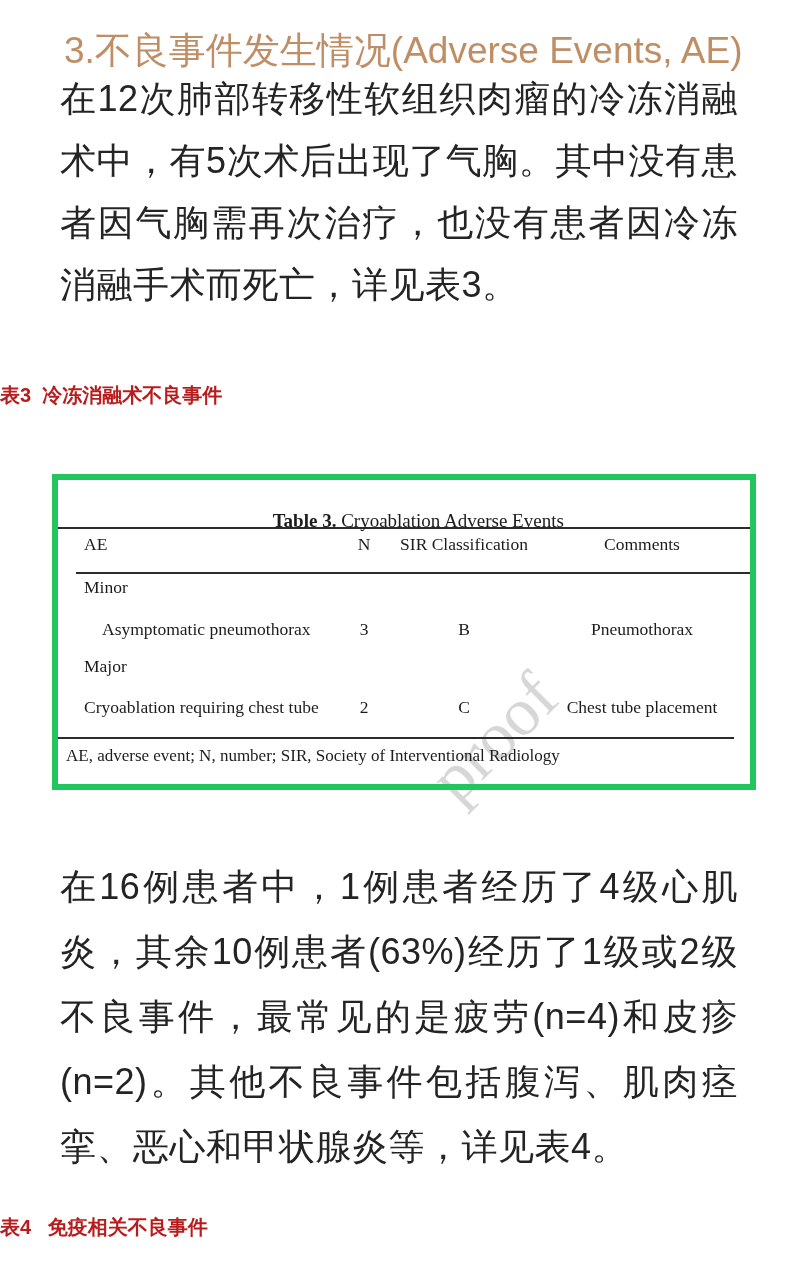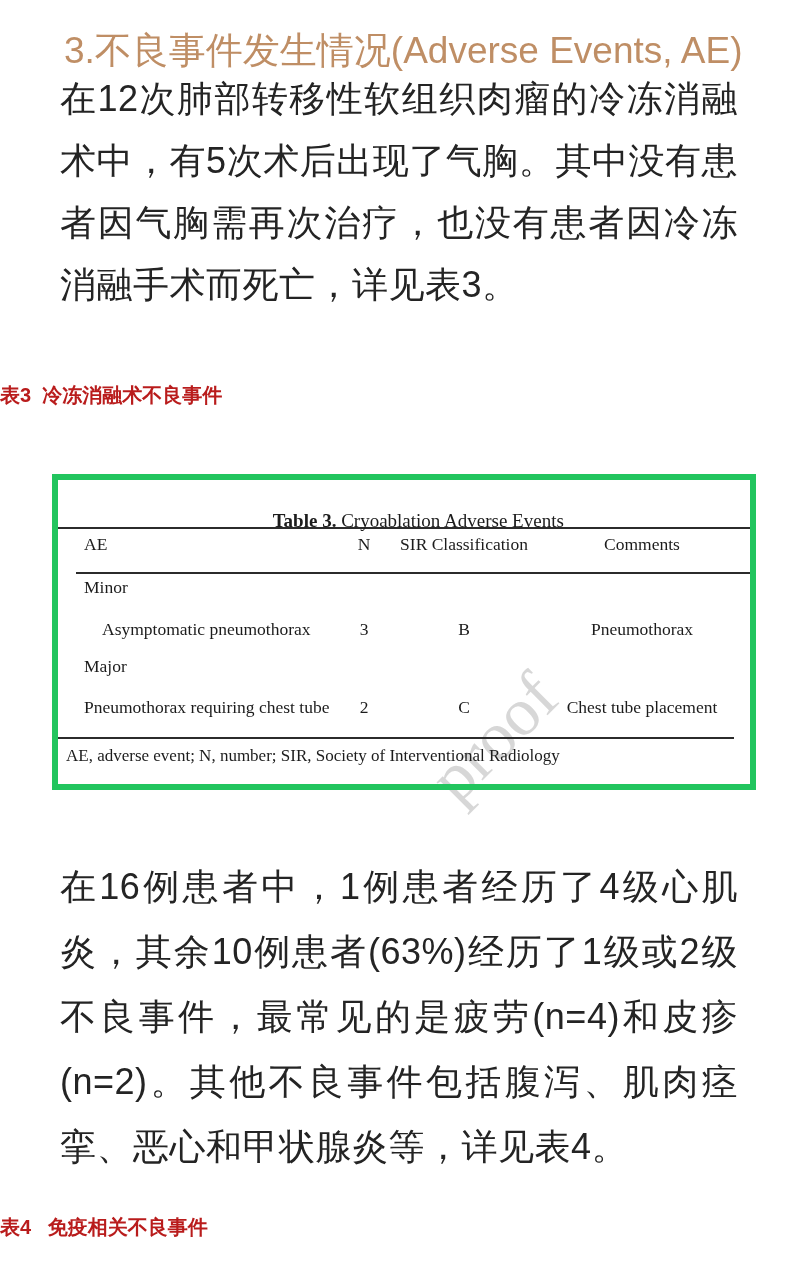--- a/index.html
+++ b/index.html
@@ -108,21 +108,21 @@
     </div>
 
     <div class="t-grid t-row row3">
       <div class="c-ae">Major</div>
       <div class="c-n"></div>
       <div class="c-sir"></div>
       <div class="c-com"></div>
     </div>
 
     <div class="t-grid t-row row4">
-      <div class="c-ae">Pneumothorax requiring chest tube</div>
+      <div class="c-ae">Cryoablation requiring chest tube</div>
       <div class="c-n">2</div>
       <div class="c-sir">C</div>
       <div class="c-com">Chest tube placement</div>
     </div>
 
     <div class="t-foot">AE, adverse event; N, number; SIR, Society of Interventional Radiology</div>
   </div>
 
   <p class="para p2">在16例患者中，1例患者经历了4级心肌炎，其余10例患者(63%)经历了1级或2级不良事件，最常见的是疲劳(n=4)和皮疹(n=2)。其他不良事件包括腹泻、肌肉痉挛、恶心和甲状腺炎等，详见表4。</p>
 

